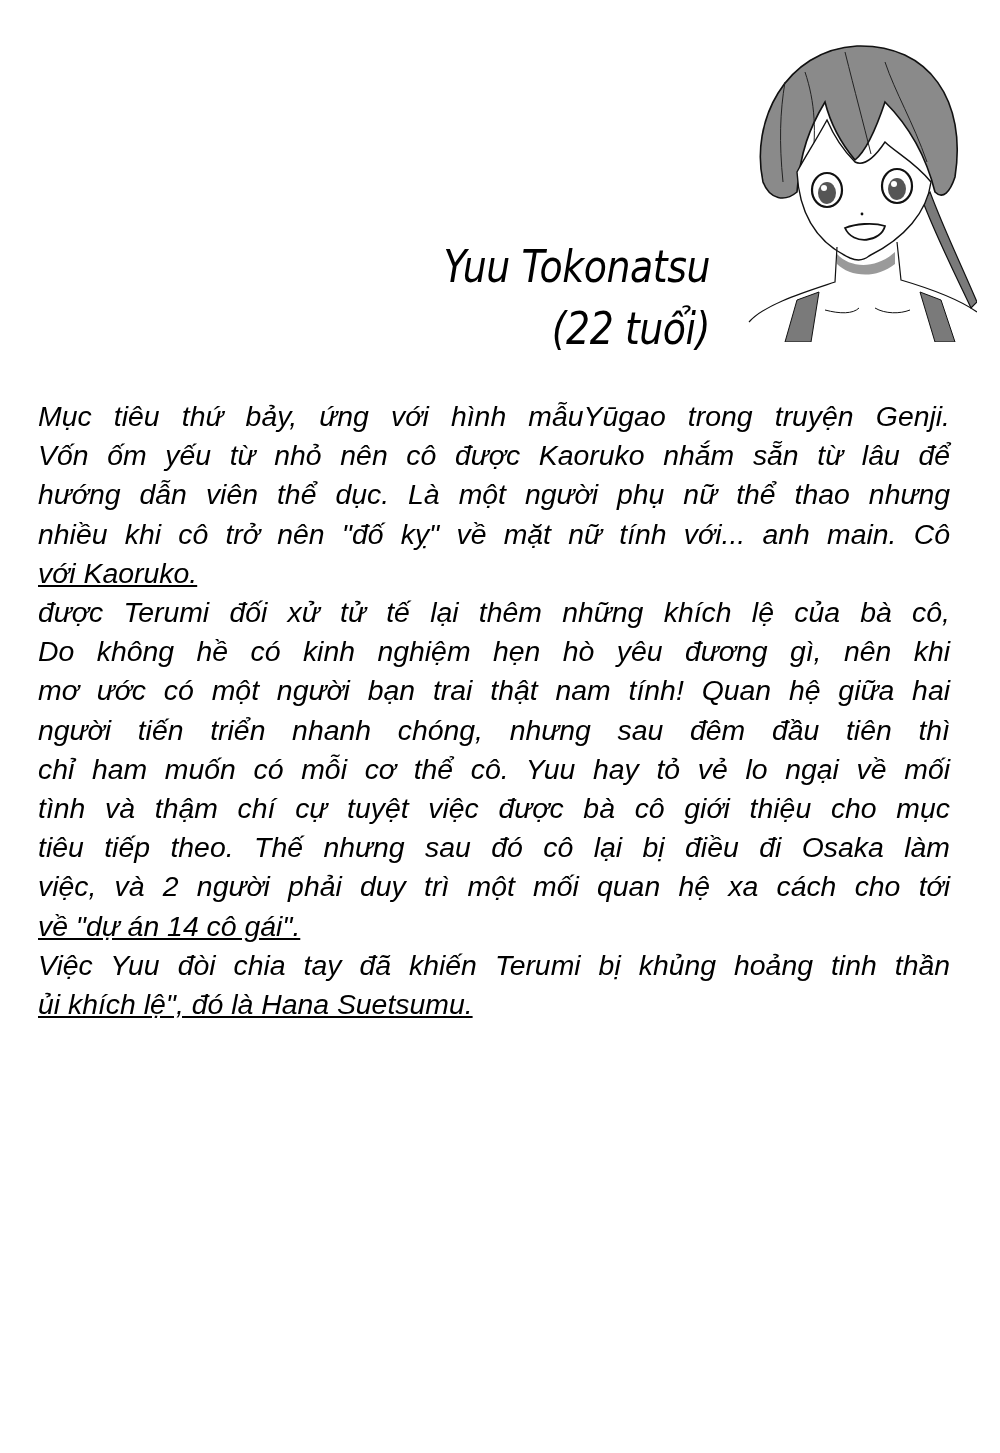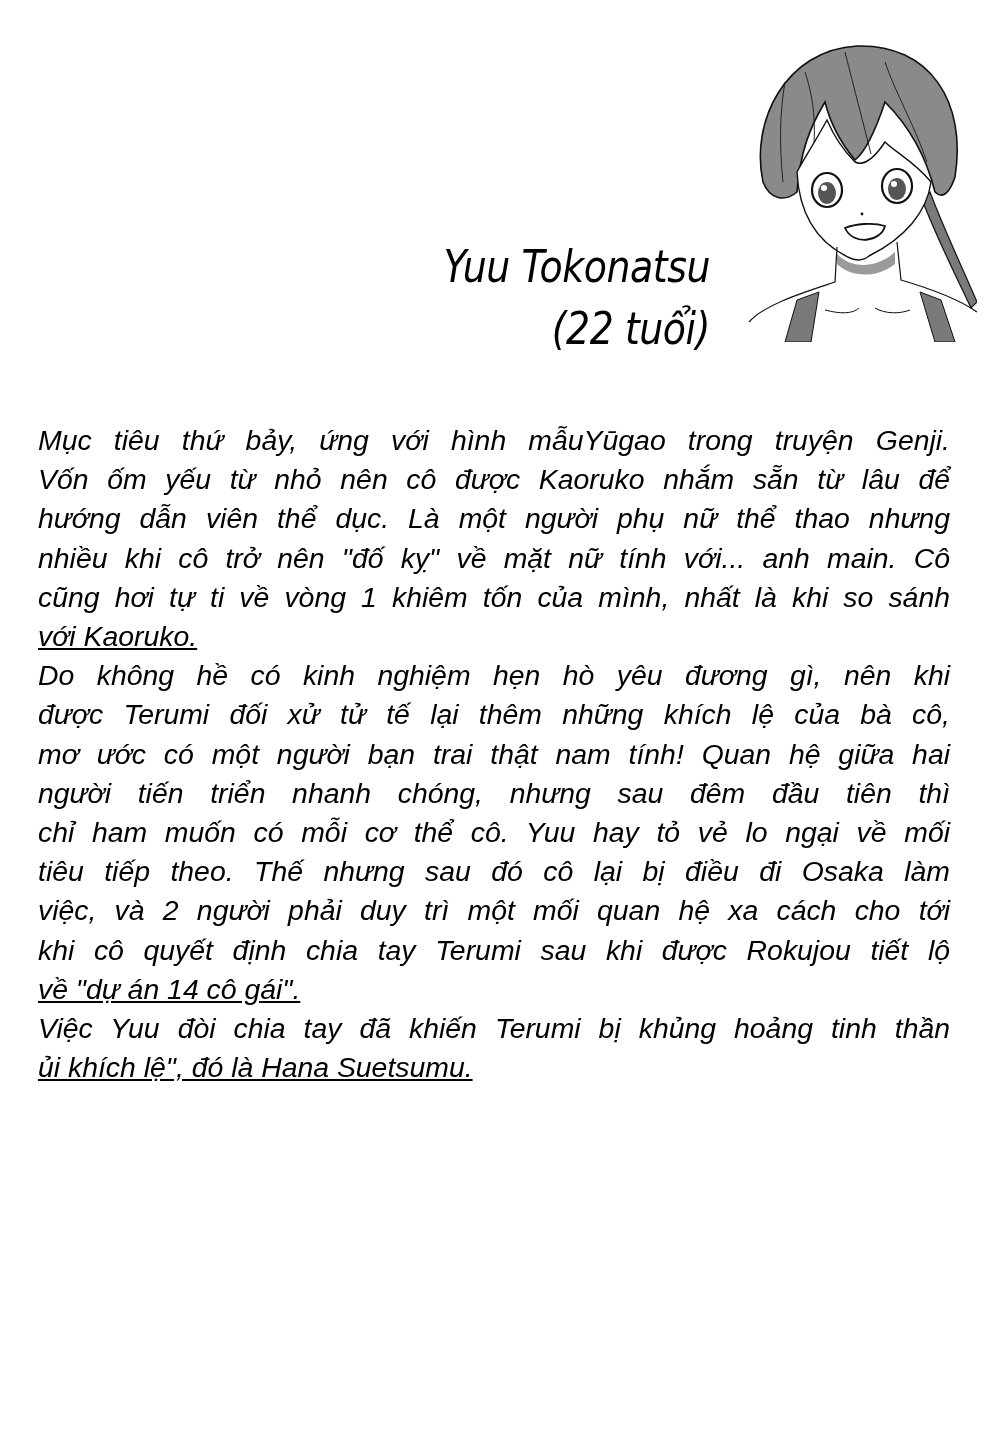--- a/index.html
+++ b/index.html
@@ -39,21 +39,20 @@
     }
     .body-text {
       position: absolute;
       left: 38px;
       top: 397px;
       width: 912px;
       font-family: "Liberation Sans", sans-serif;
       font-style: italic;
       font-size: 28.4px;
       line-height: 39.2px;
-      margin-top: 24px;
     }
     .line {
       display: block;
       white-space: nowrap;
       text-align: justify;
       text-align-last: justify;
     }
     .line.last {
       text-align-last: left;
       text-decoration: underline;
@@ -104,31 +103,30 @@
   <div>Yuu Tokonatsu</div>
   <div>(22 tuổi)</div>
 </div>
 
 <div class="body-text">
   <div>
     <span class="line">Mục tiêu thứ bảy, ứng với hình mẫuYūgao trong truyện Genji.</span>
     <span class="line">Vốn ốm yếu từ nhỏ nên cô được Kaoruko nhắm sẵn từ lâu để</span>
     <span class="line">hướng dẫn viên thể dục. Là một người phụ nữ thể thao nhưng</span>
     <span class="line">nhiều khi cô trở nên "đố kỵ" về mặt nữ tính với... anh main. Cô</span>
-    <span class="line">cũng hơi tự ti về vòng 1 khiêm tốn của mình, nhất là khi so sánh</span>
     <span class="line last">với Kaoruko.</span>
   </div>
   <div>
+    <span class="line">được Terumi đối xử tử tế lại thêm những khích lệ của bà cô,</span>
     <span class="line">Do không hề có kinh nghiệm hẹn hò yêu đương gì, nên khi</span>
-    <span class="line">được Terumi đối xử tử tế lại thêm những khích lệ của bà cô,</span>
     <span class="line">mơ ước có một người bạn trai thật nam tính! Quan hệ giữa hai</span>
     <span class="line">người tiến triển nhanh chóng, nhưng sau đêm đầu tiên thì</span>
     <span class="line">chỉ ham muốn có mỗi cơ thể cô. Yuu hay tỏ vẻ lo ngại về mối</span>
+    <span class="line">tình và thậm chí cự tuyệt việc được bà cô giới thiệu cho mục</span>
     <span class="line">tiêu tiếp theo. Thế nhưng sau đó cô lại bị điều đi Osaka làm</span>
     <span class="line">việc, và 2 người phải duy trì một mối quan hệ xa cách cho tới</span>
-    <span class="line">khi cô quyết định chia tay Terumi sau khi được Rokujou tiết lộ</span>
     <span class="line last">về "dự án 14 cô gái".</span>
   </div>
   <div>
     <span class="line">Việc Yuu đòi chia tay đã khiến Terumi bị khủng hoảng tinh thần</span>
     <span class="line last">ủi khích lệ", đó là Hana Suetsumu.</span>
   </div>
 </div>
 
 </body></html>

